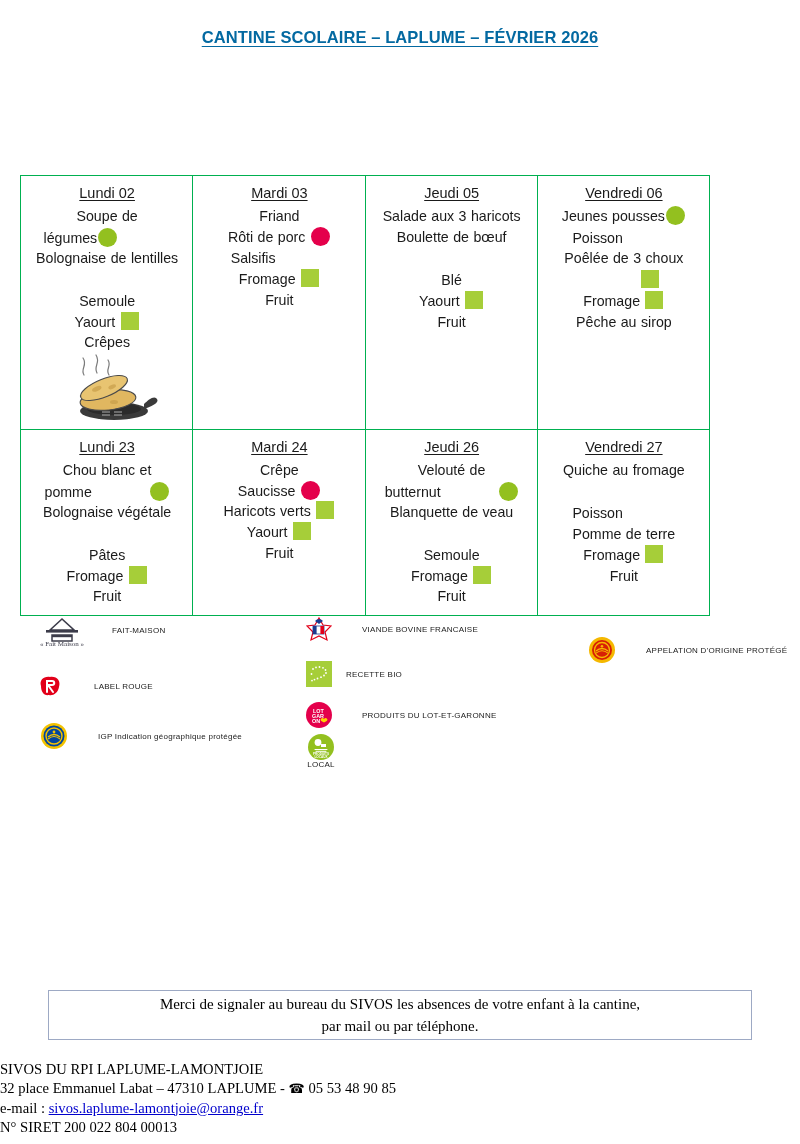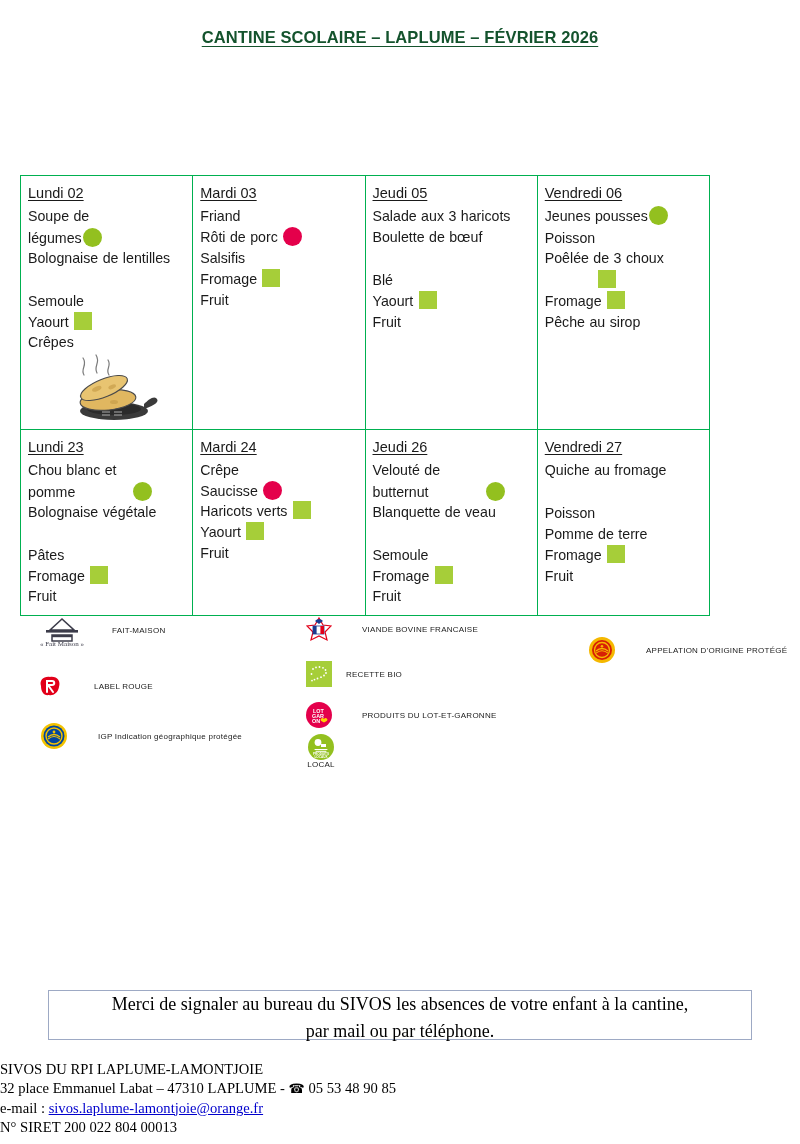--- a/index.html
+++ b/index.html
@@ -18,34 +18,35 @@
 
   
   .title {
     position: absolute;
     top: 28px;
     left: 0;
     width: 800px;
     text-align: center;
     font-size: 16.5px;
     font-weight: bold;
-    color: #14532d;
+    color: #0369a1;
     text-decoration: underline;
     text-underline-offset: 3px;
     letter-spacing: 0.1px;
   }
 
   
   .menu-table {
     position: absolute;
     left: 20px;
     top: 175px;
     width: 690px;
     border-collapse: collapse;
     table-layout: fixed;
+    text-align: center;
   }
   .menu-table td {
     border: 1px solid #00B050;
     vertical-align: top;
     padding: 7px 6px 8px 7px;
     width: 25%;
   }
   .row-1 td { height: 238px; }
   .row-2 td { height: 160px; }
 
@@ -177,23 +178,23 @@
     position: absolute;
     left: 48px;
     top: 990px;
     width: 704px;
     height: 50px;
     border: 1.5px solid #9DA9C4;
     box-sizing: border-box;
     display: flex;
     flex-direction: column;
     align-items: center;
-    justify-content: flex-start;
+    justify-content: center;
     font-family: "Liberation Serif", serif;
-    font-size: 18px;
+    font-size: 15px;
     line-height: 1.48;
     color: #000;
     text-align: center;
   }
 
   
   .footer {
     position: absolute;
     left: 0;
     top: 1060px;

